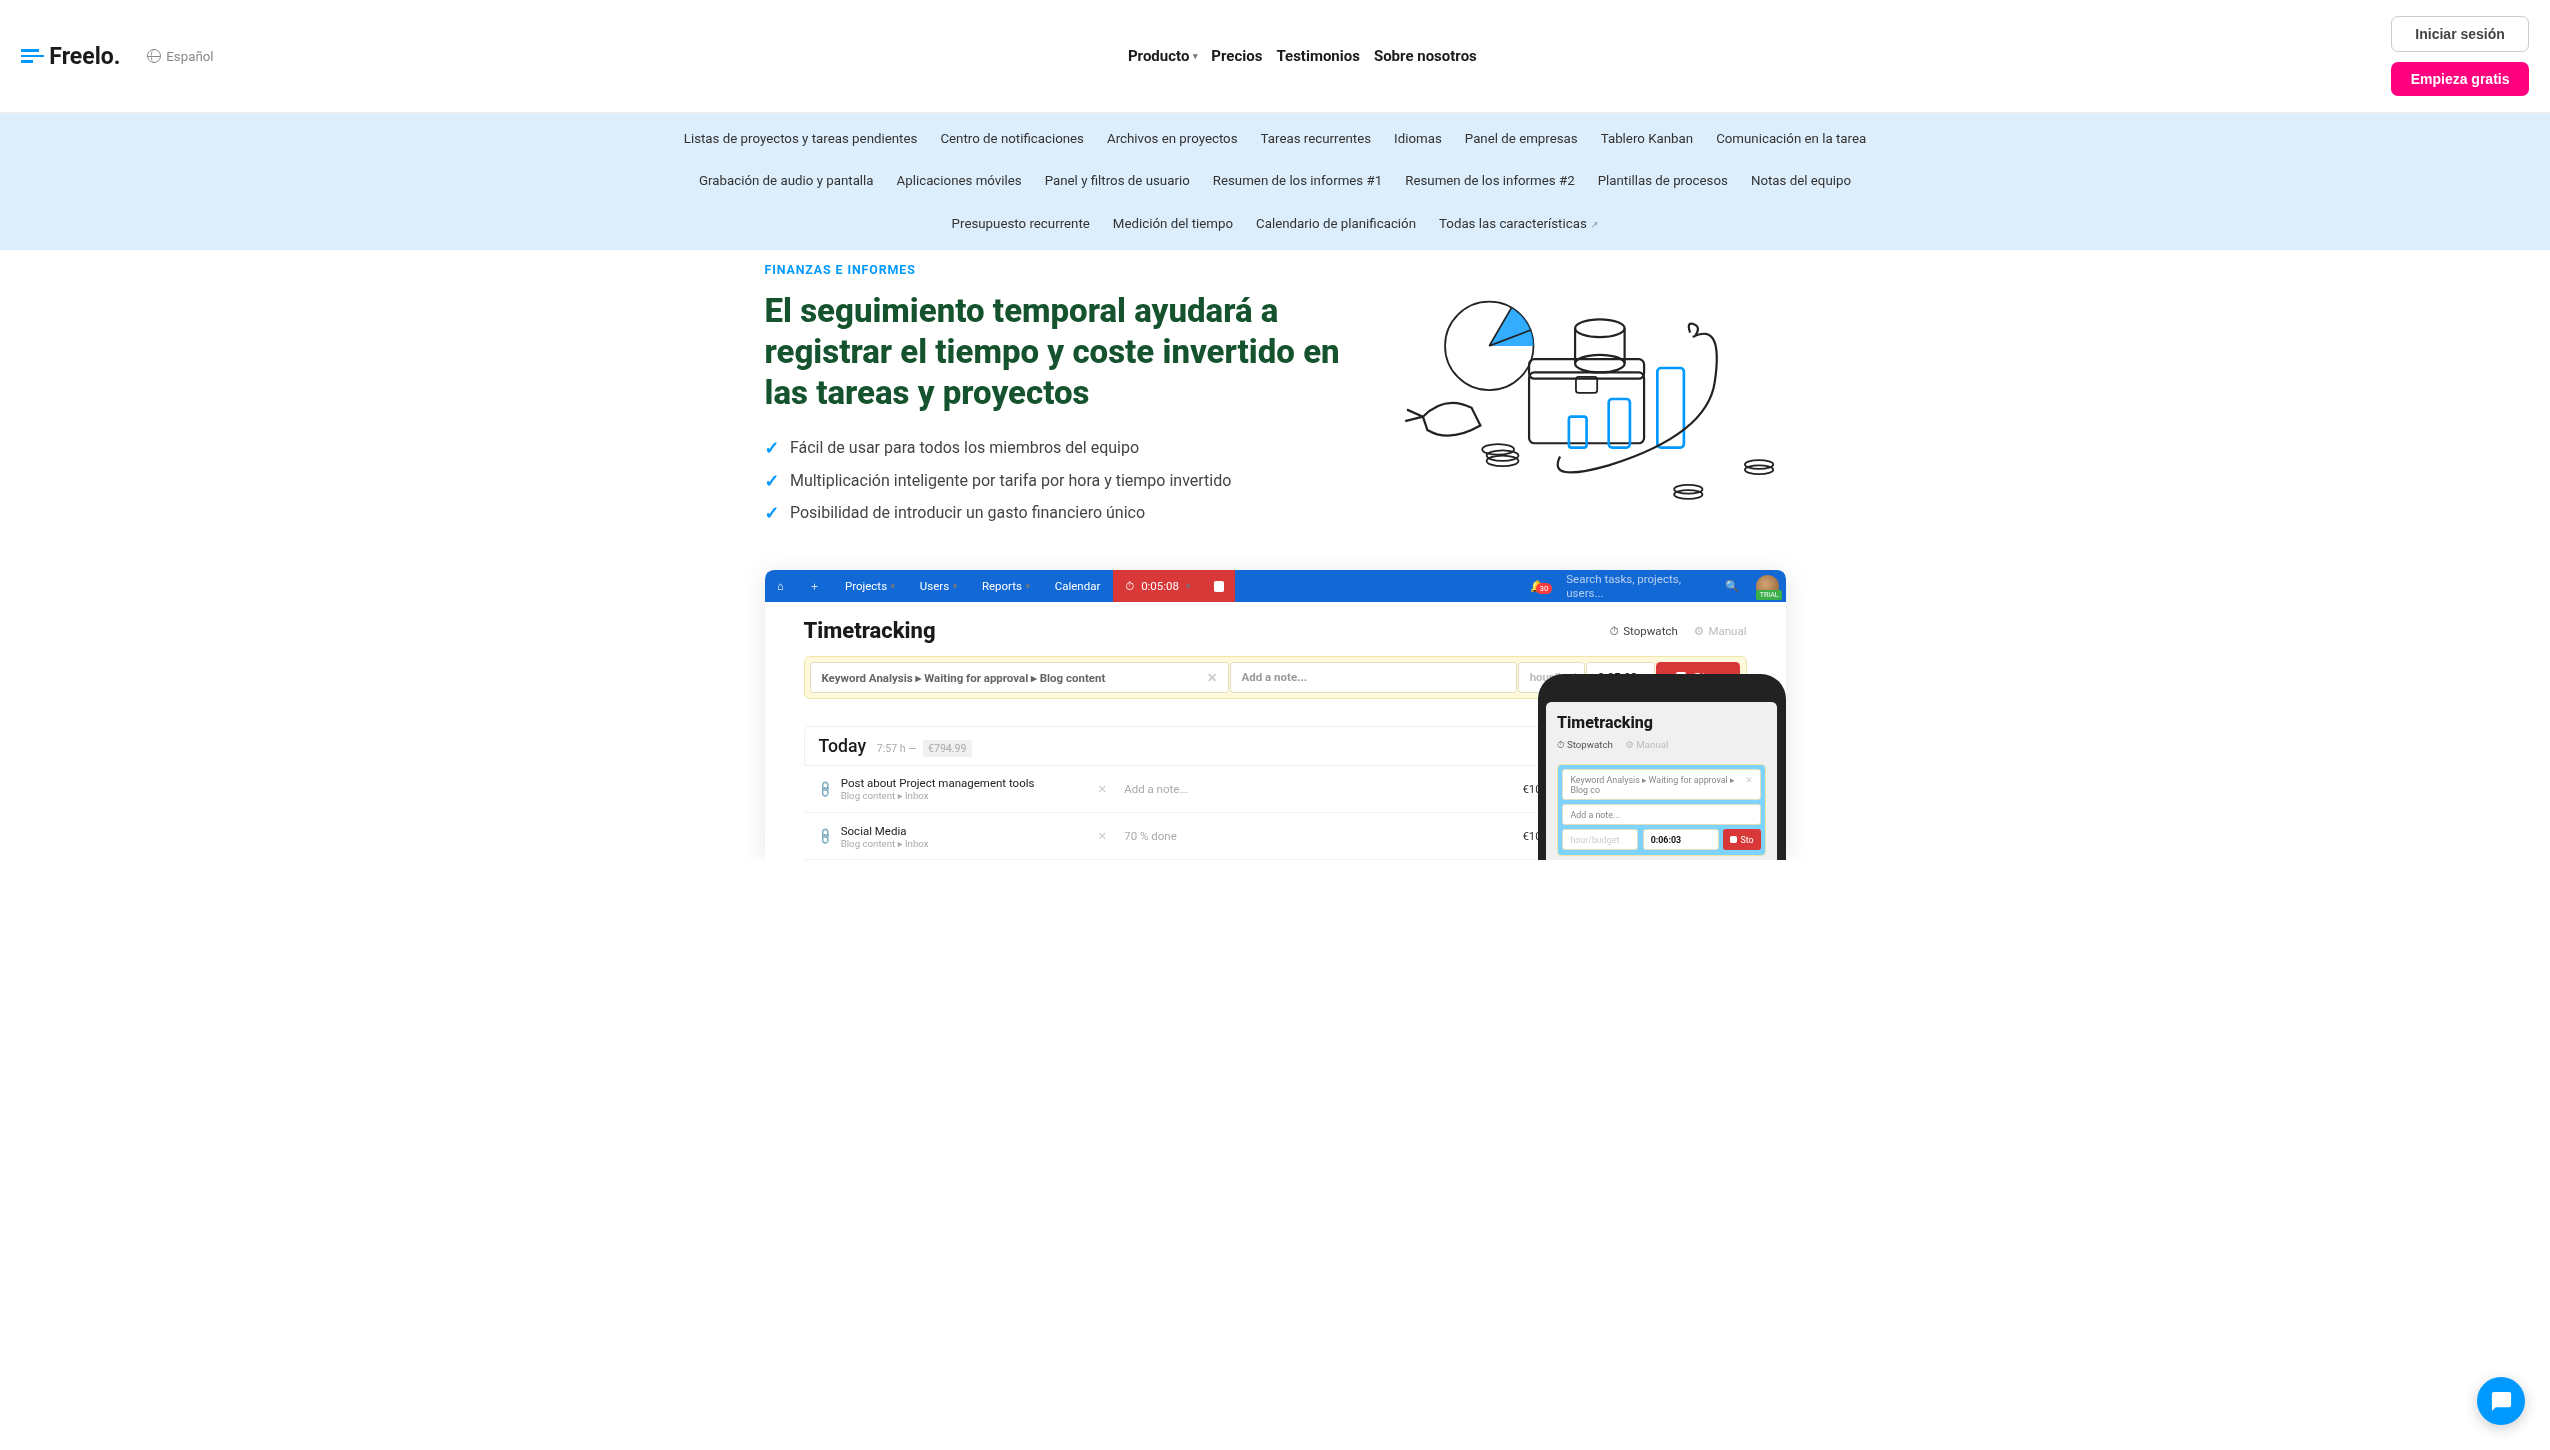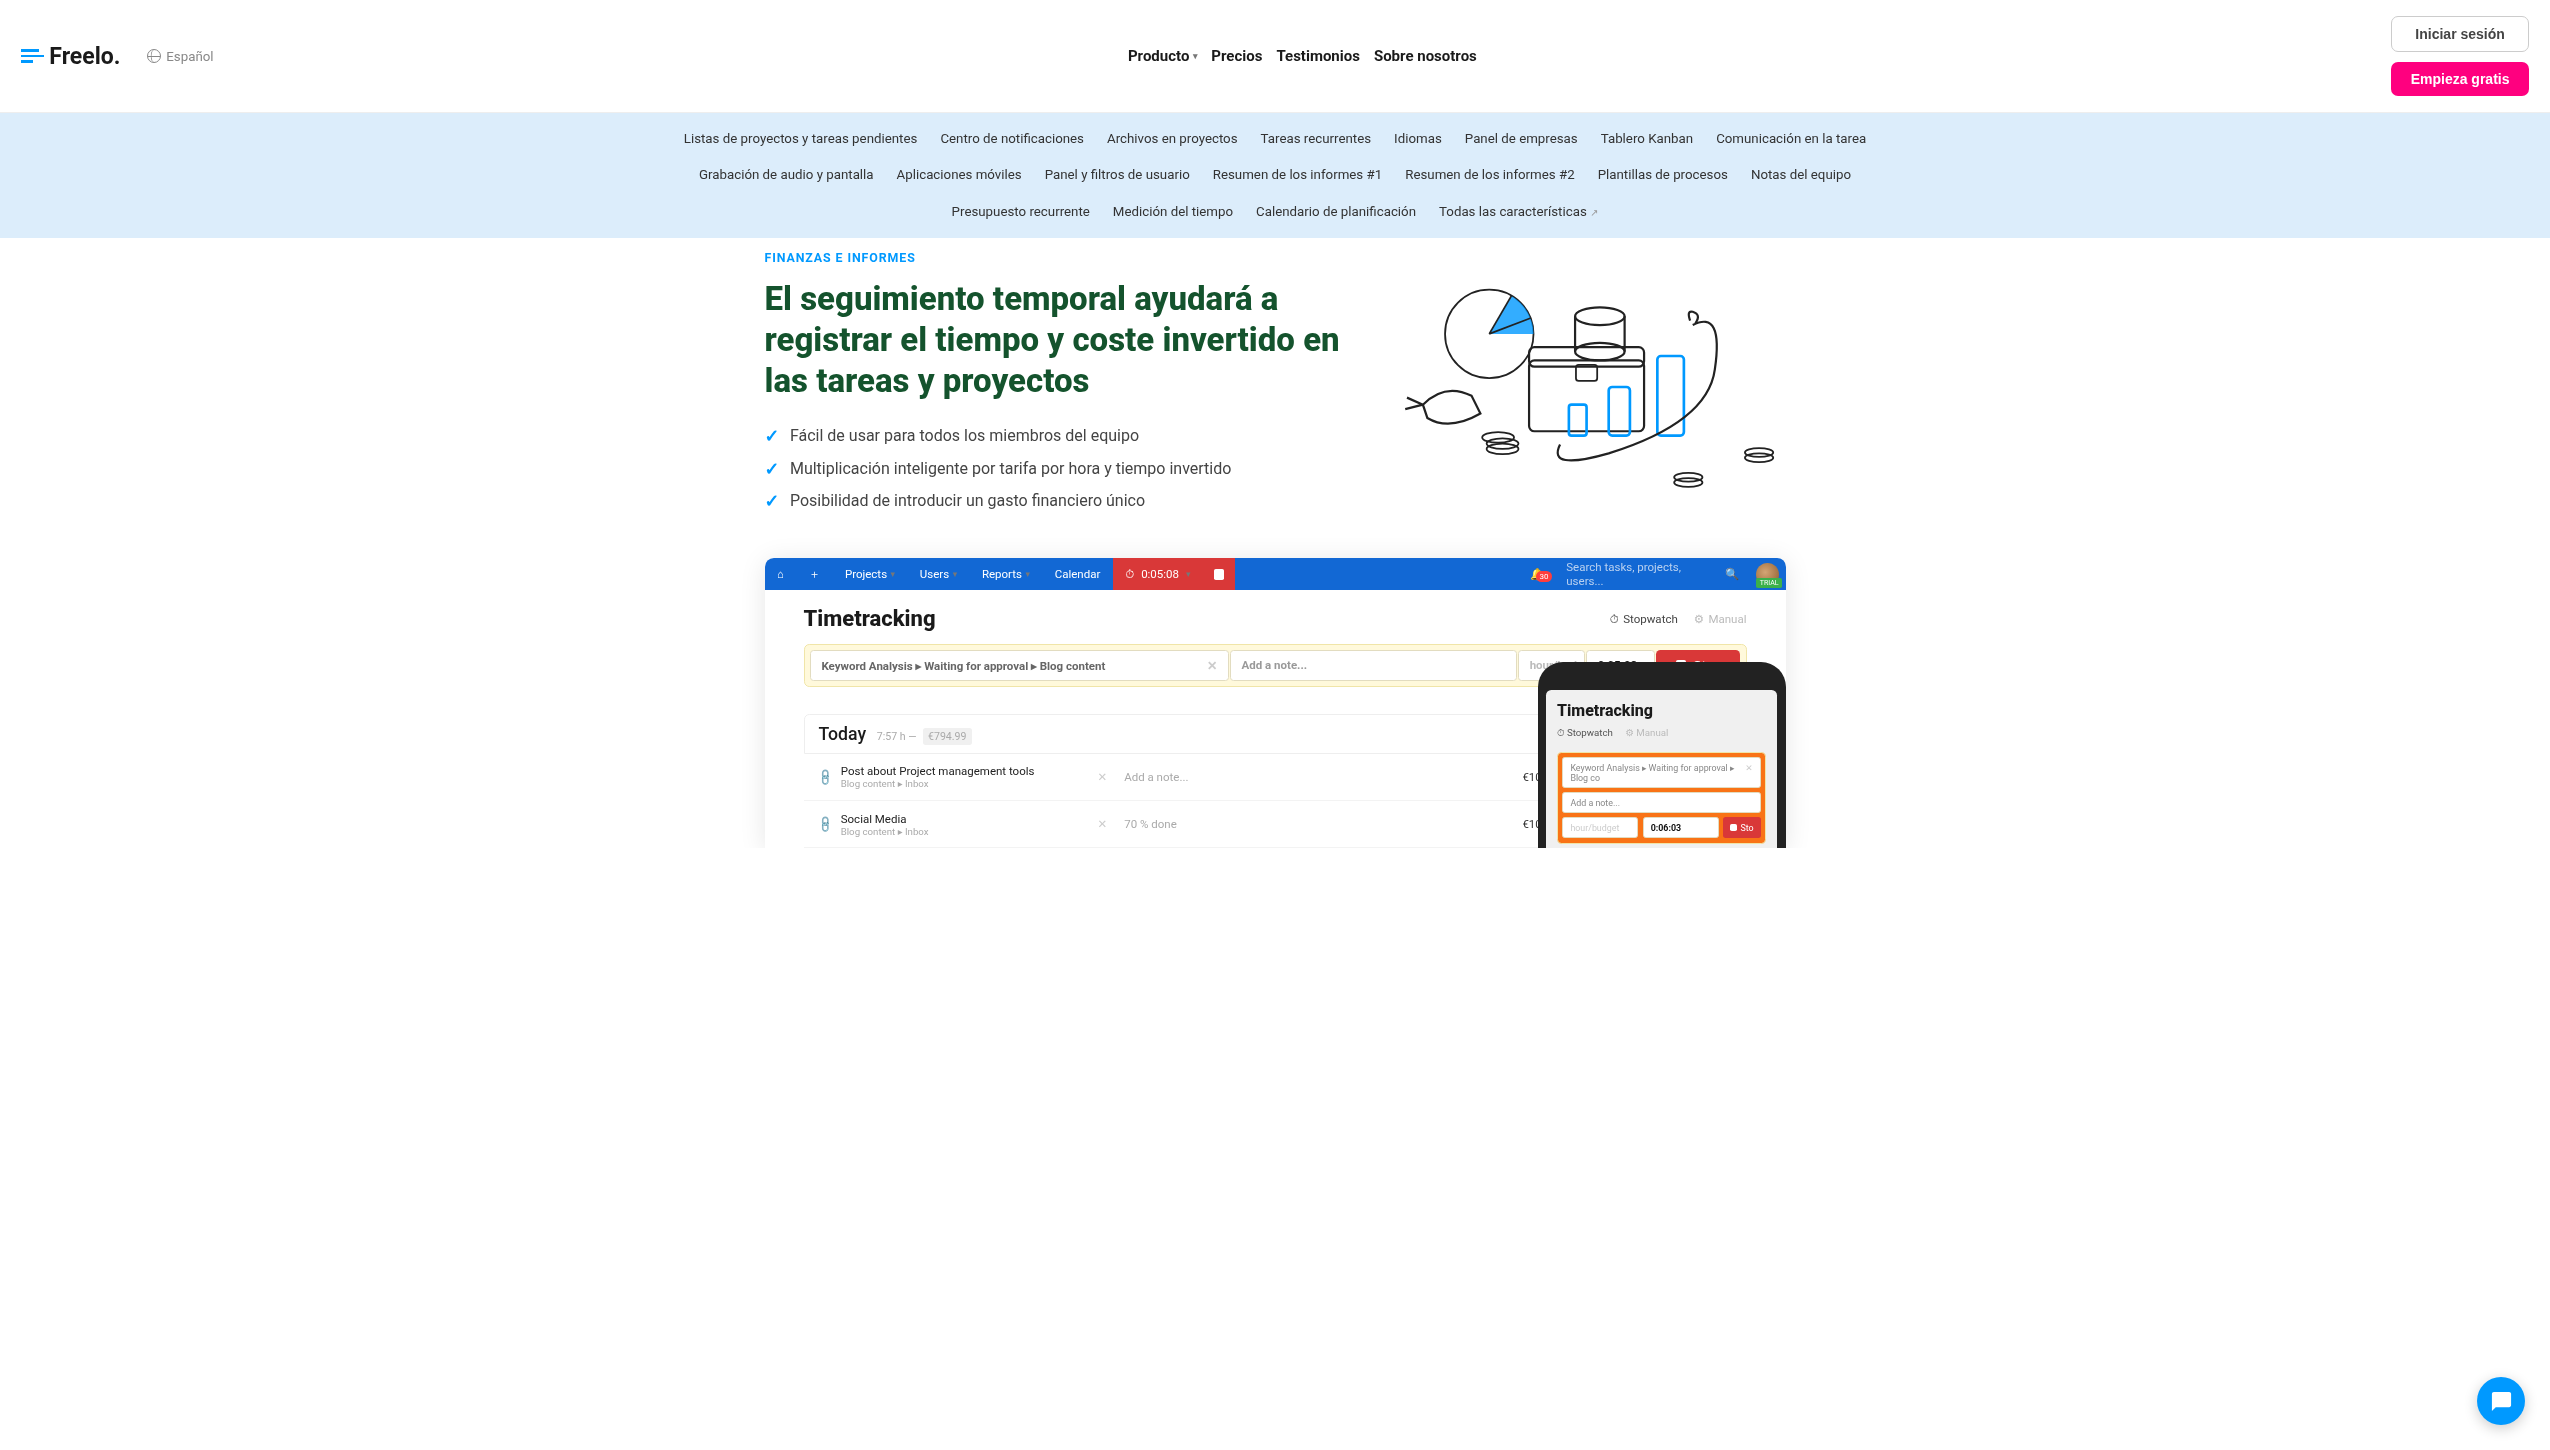--- a/index.html
+++ b/index.html
@@ -19,21 +19,21 @@
 .globe-icon::after { content: ''; position: absolute; top: 50%; left: 0; width: 100%; height: 0; border-top: 1.3px solid #888; }
 .mainnav { display: flex; gap: 14px; margin: 0 auto; }
 .mainnav a { font-size: 15px; font-weight: 700; color: #1a1a1a; text-decoration: none; display: flex; align-items: center; gap: 3.5px; cursor: pointer; }
 .chev { font-size: 8.9px; color: #777; }
 .nav-buttons { display: flex; gap: 10.6px; flex-direction: column; }
 .btn-login { padding: 8.9px 19.5px; border: 1.3px solid #ccc; border-radius: 7px; background: #fff; font-size: 14px; font-weight: 600; color: #444; cursor: pointer; }
 .btn-cta { padding: 8.9px 19.5px; border: none; border-radius: 7px; background: #ff007f; color: #fff; font-size: 14px; font-weight: 700; cursor: pointer; }
 
 
 .subnav { background: #dcedfb; padding: 12.4px 17.7px; }
-.subnav-inner { max-width: 1240px; margin: 0 auto; display: flex; flex-wrap: wrap; justify-content: center; gap: 10px 23px; }
+.subnav-inner { max-width: 1240px; margin: 0 auto; display: flex; flex-wrap: wrap; justify-content: center; gap: 16px 23px; }
 .subnav a { font-size: 13.3px; color: #333; text-decoration: none; cursor: pointer; line-height: 2; }
 .ext-icon { font-size: 9.7px; color: #999; margin-left: 3.5px; }
 
 
 .hero { max-width: 1063px; margin: 12.4px auto 0; padding: 0 21px; display: flex; gap: 35px; }
 .hero-left { flex: 1; }
 .eyebrow { color: #0099ff; font-size: 12.4px; font-weight: 700; letter-spacing: 0.9px; margin-bottom: 12.4px; }
 .hero h1 { font-size: 33px; font-weight: 800; line-height: 1.25; margin-bottom: 25px; color: #14532d; }
 .checks { list-style: none; }
 .checks li { display: flex; align-items: flex-start; gap: 10.6px; font-size: 16px; color: #444; margin-bottom: 12.4px; }
@@ -87,21 +87,21 @@
 .entry-amt { width: 62px; text-align: right; color: #333; }
 .entry-dur { width: 62px; text-align: right; color: #333; }
 .entry-cost { width: 62px; text-align: right; color: #bbb; }
 .play-btn { width: 23px; height: 19.5px; border: 0.9px solid #3bb04a; border-radius: 3.5px; display: flex; align-items: center; justify-content: center; color: #3bb04a; cursor: pointer; margin-left: 10.6px; }
 
 
 .mobile { position: absolute; right: 21px; bottom: -80px; width: 248px; height: 266px; background: #222; border-radius: 25px 25px 0 0; padding: 28px 8.9px 0; }
 .mobile-screen { background: #f0f0f0; border-radius: 5.3px 5.3px 0 0; height: 100%; padding: 10.6px; overflow: hidden; }
 .mobile-title { font-size: 16px; font-weight: 800; margin-bottom: 7px; }
 .mobile-modes { display: flex; gap: 12.4px; font-size: 9.7px; color: #555; margin-bottom: 13px; }
-.mobile-tracker { background: #f97316; border: 0.9px solid #f0e5a8; border-radius: 4.4px; padding: 4.4px; }
+.mobile-tracker { background: #7dd3fc; border: 0.9px solid #f0e5a8; border-radius: 4.4px; padding: 4.4px; }
 .mobile-field { background: #fff; border: 0.9px solid #e2dcc0; border-radius: 2.7px; padding: 4.4px 7px; font-size: 8.9px; margin-bottom: 4.4px; color: #888; }
 .mobile-row { display: flex; gap: 4.4px; }
 .mobile-row .mobile-field { flex: 1; margin-bottom: 0; }
 .mobile-time { font-weight: 700; color: #111; }
 .mobile-stop { background: #d93838; color: #fff; border-radius: 2.7px; padding: 4.4px 7px; font-size: 8.9px; display: flex; align-items: center; gap: 3.5px; }
 .mobile-today { display: flex; align-items: baseline; gap: 7px; margin-top: 12.4px; font-size: 13.3px; font-weight: 500; }
 .mobile-today-meta { font-size: 8px; color: #aaa; font-weight: 400; }
 
 
 .chat-fab { position: fixed; right: 25px; bottom: 25px; width: 48px; height: 48px; border-radius: 50%; background: #0099ff; display: flex; align-items: center; justify-content: center; cursor: pointer; box-shadow: 0 3.5px 14px rgba(0,0,0,0.2); }

